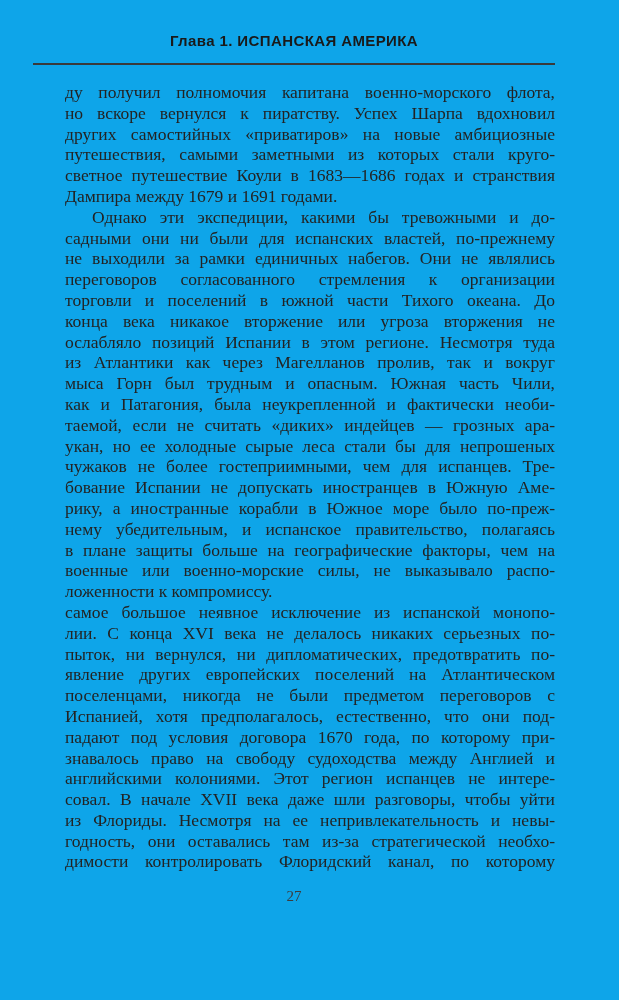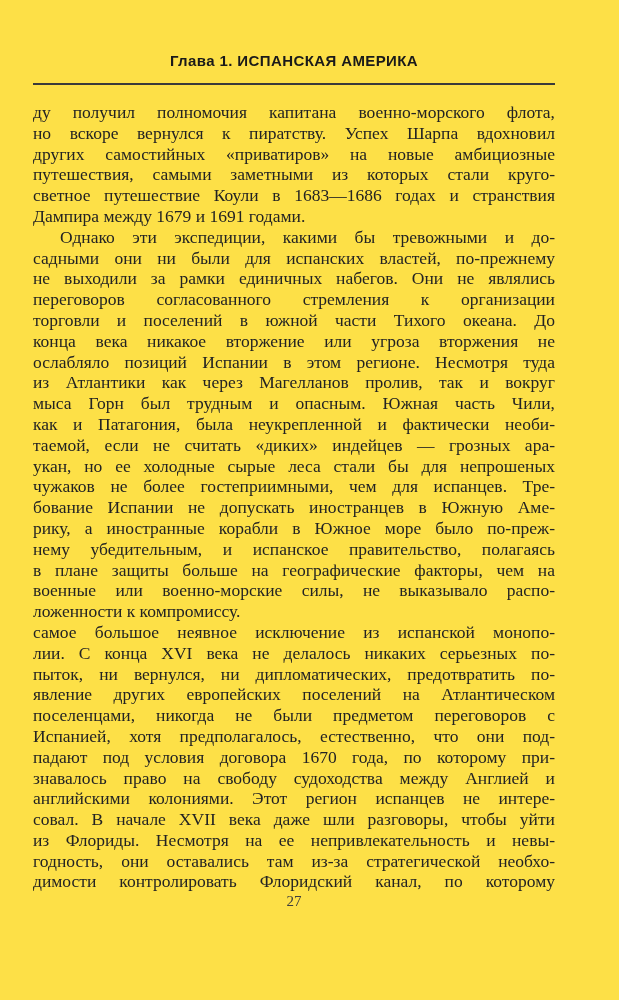--- a/index.html
+++ b/index.html
@@ -5,23 +5,23 @@
   html, body {
     margin: 0;
     padding: 0;
     background: #fdfdfb;
     font-family: "Liberation Serif", "DejaVu Serif", serif;
   }
   .page {
     position: relative;
     width: 619px;
     height: 1000px;
-    background: #fde047;
+    background: #0ea5e9;
     box-sizing: border-box;
-    padding: 52px 64px 0 33px;
+    padding: 32px 64px 0 33px;
     overflow: hidden;
     color: #242424;
   }
   .chapter-header {
     text-align: center;
     font-family: "Liberation Sans", "DejaVu Sans", sans-serif;
     font-weight: 700;
     font-size: 15px;
     line-height: 18px;
     letter-spacing: 0.4px;
@@ -37,24 +37,26 @@
     width: 522px;
   }
   .para { margin: 0; }
   .line {
     font-size: 17.5px;
     line-height: 20.8px;
     text-align: justify;
     text-align-last: justify;
     white-space: normal;
     color: #232323;
+    margin-left: 32px;
   }
   .line.lastline { text-align-last: left; }
   .para.indent .line.firstline { text-indent: 27px; }
   .page-footer {
+    margin-top: 15px;
     width: 522px;
     text-align: center;
   }
   .page-number {
     display: inline-block;
     font-size: 15px;
     color: #3d3d3d;
   }
 </style>
 </head>

